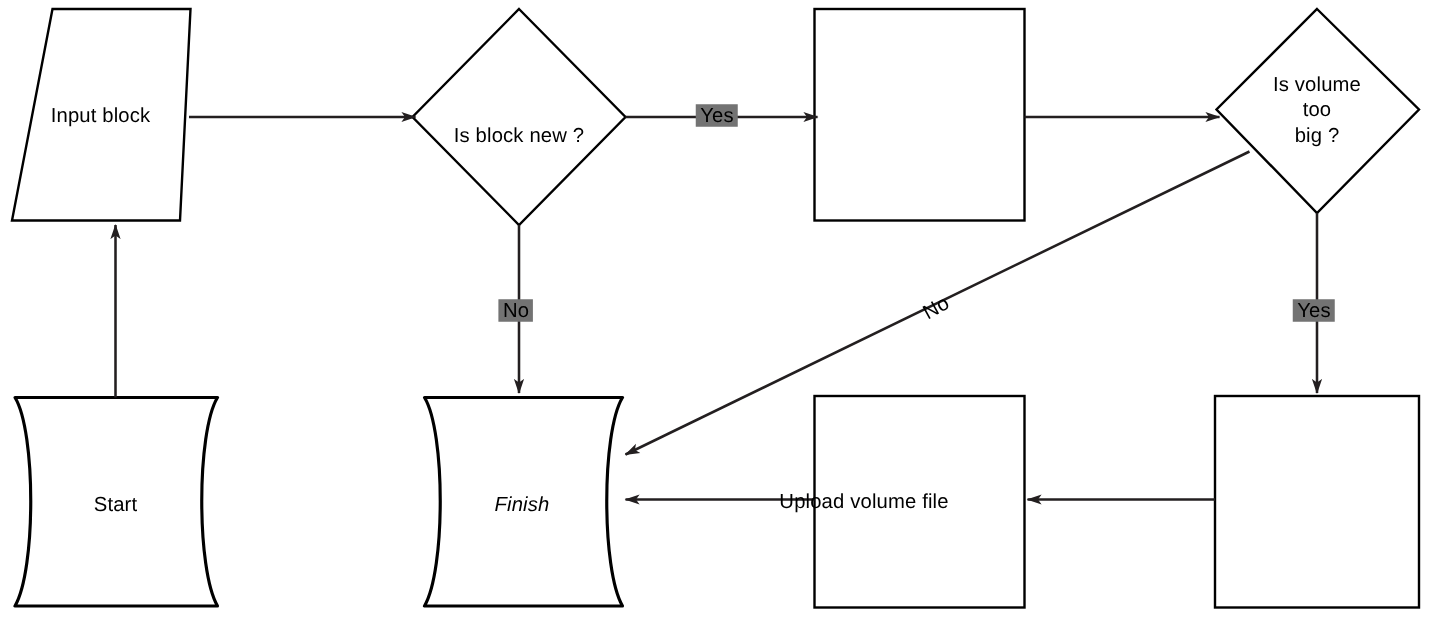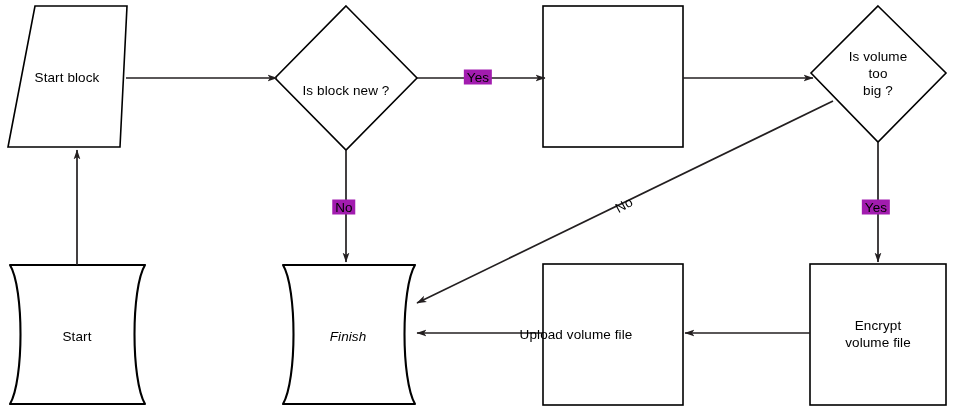--- a/index.html
+++ b/index.html
@@ -51,21 +51,21 @@
     white-space: pre-line;
     transform: translate(-50%, -50%);
     pointer-events: none;
     letter-spacing: 0.1px;
   }
   .edge-label {
     position: absolute;
     font-family: "Liberation Sans", sans-serif;
     font-size: 13.5px;
     color: #000000;
-    background: #a21caf;
+    background: #737373;
     padding: 0 3px;
     transform: translate(-50%, -50%);
     white-space: nowrap;
     letter-spacing: 0.1px;
   }
   .edge-label.rot {
     transform: translate(-50%, -50%) rotate(-29deg);
     background: transparent;
   }
 </style>
@@ -109,27 +109,26 @@
 
     <line class="edge" x1="833" y1="101" x2="417" y2="303" marker-end="url(#arrow)"></line>
 
     <line class="edge" x1="878" y1="142" x2="878" y2="262" marker-end="url(#arrow)"></line>
 
     <line class="edge" x1="810" y1="333" x2="685" y2="333" marker-end="url(#arrow)"></line>
 
     <line class="edge" x1="543" y1="333" x2="417" y2="333" marker-end="url(#arrow)"></line>
   </svg>
 
-  <div class="node-label" style="left:67px;  top:77px;">Start block</div>
+  <div class="node-label" style="left:67px;  top:77px;">Input block</div>
   <div class="node-label" style="left:346px; top:78px;margin-top:12px;">Is block new ?</div>
   <div class="node-label" style="left:878px; top:73px;text-align:center;">Is volume too
 big ?</div>
   <div class="node-label" style="left:77px;  top:336px;">Start</div>
   <div class="node-label" style="left:348px; top:336px;font-style:italic;">Finish</div>
   <div class="node-label" style="left:576px; top:334px;">Upload volume file</div>
-  <div class="node-label" style="left:878px; top:334px;">Encrypt volume file</div>
 
   <div class="edge-label" style="left:478px; top:77px;">Yes</div>
   <div class="edge-label" style="left:344px; top:207px;">No</div>
   <div class="edge-label rot" style="left:624px; top:205px;">No</div>
   <div class="edge-label" style="left:876px; top:207px;">Yes</div>
 
 </div>
 
 </body></html>

